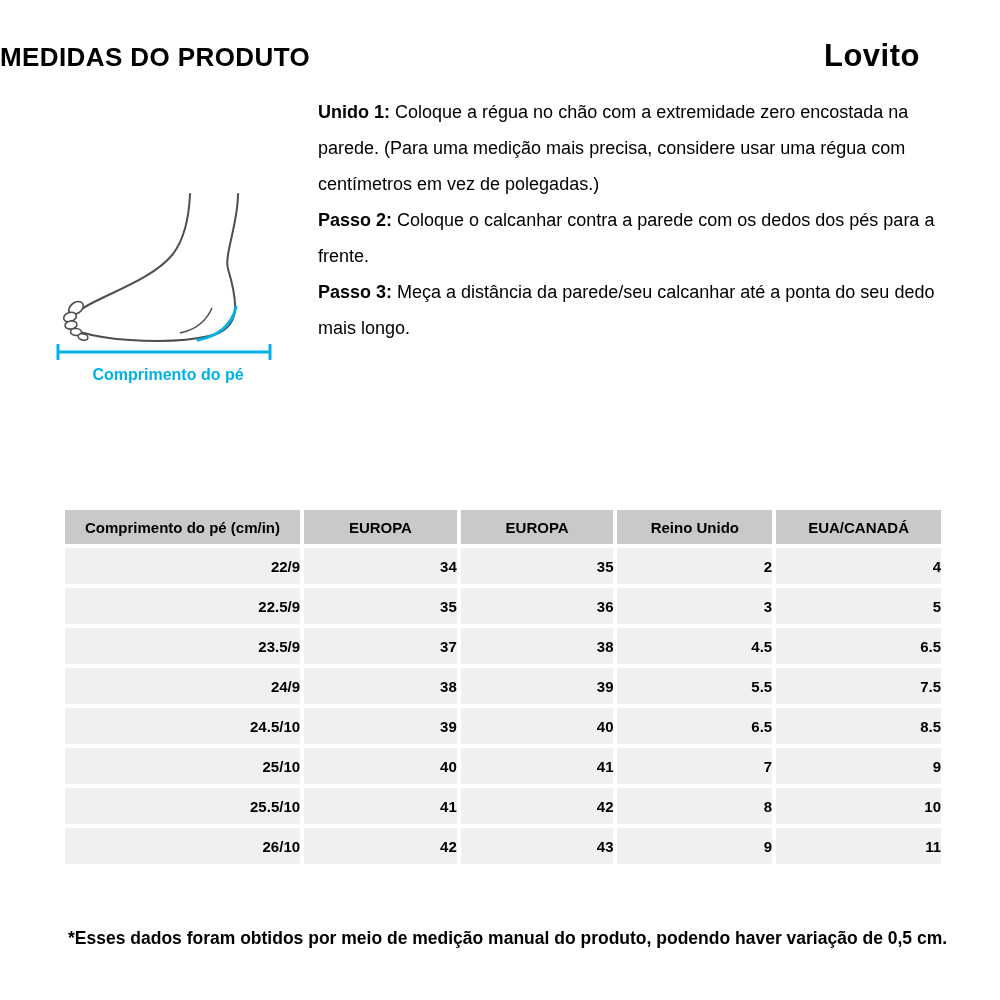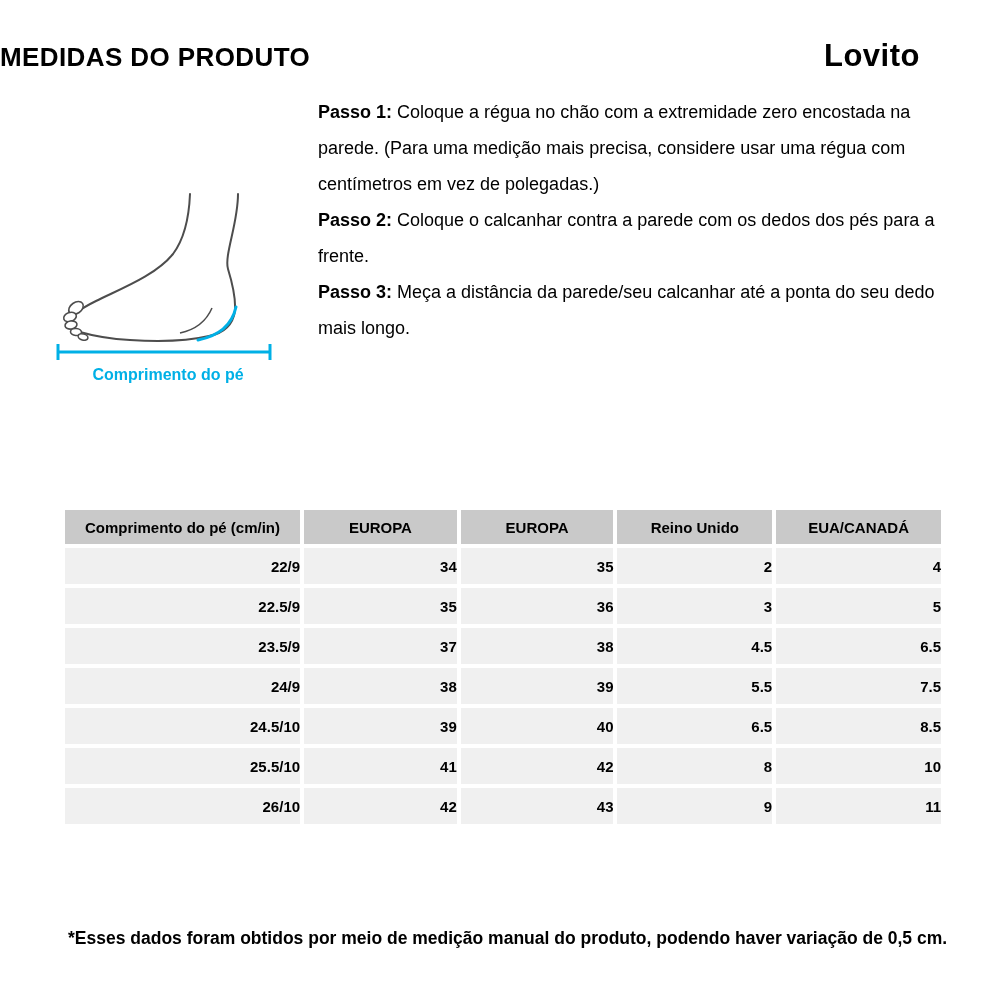--- a/index.html
+++ b/index.html
@@ -101,21 +101,21 @@
     <g class="accent-stroke" stroke-width="3">
       <path d="M6,162 H218"></path>
       <path d="M6,154 V170"></path>
       <path d="M218,154 V170"></path>
     </g>
   </svg>
   <div class="diagram-label">Comprimento do pé</div>
 </div>
 
 <div class="instructions">
-  <p><strong>Passo 1:</strong><span> Coloque a régua no chão com a extremidade zero encostada na parede. (Para uma medição mais precisa, considere usar uma régua com centímetros em vez de polegadas.)</span></p>
+  <p><strong>Unido 1:</strong><span> Coloque a régua no chão com a extremidade zero encostada na parede. (Para uma medição mais precisa, considere usar uma régua com centímetros em vez de polegadas.)</span></p>
   <p><strong>Passo 2:</strong><span> Coloque o calcanhar contra a parede com os dedos dos pés para a frente.</span></p>
   <p><strong>Passo 3:</strong><span> Meça a distância da parede/seu calcanhar até a ponta do seu dedo mais longo.</span></p>
 </div>
 
 <table class="size-table">
   <colgroup>
     <col style="width:234px">
       <col style="width:152px">
       <col style="width:152px">
       <col style="width:154px">
@@ -160,20 +160,27 @@
         <td>7.5</td>
       </tr>
       <tr>
         <td>24.5/10</td>
         <td>39</td>
         <td>40</td>
         <td>6.5</td>
         <td>8.5</td>
       </tr>
       <tr>
+        <td>25/10</td>
+        <td>40</td>
+        <td>41</td>
+        <td>7</td>
+        <td>9</td>
+      </tr>
+      <tr>
         <td>25.5/10</td>
         <td>41</td>
         <td>42</td>
         <td>8</td>
         <td>10</td>
       </tr>
       <tr>
         <td>26/10</td>
         <td>42</td>
         <td>43</td>

